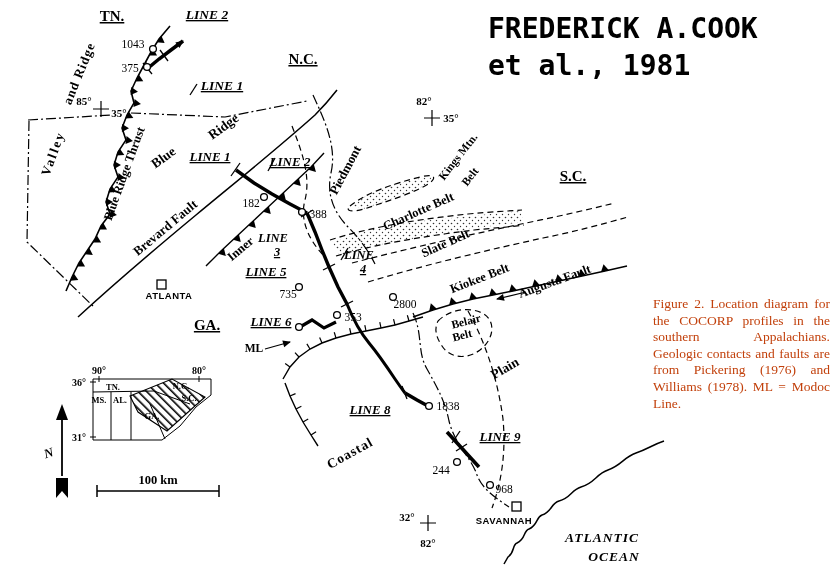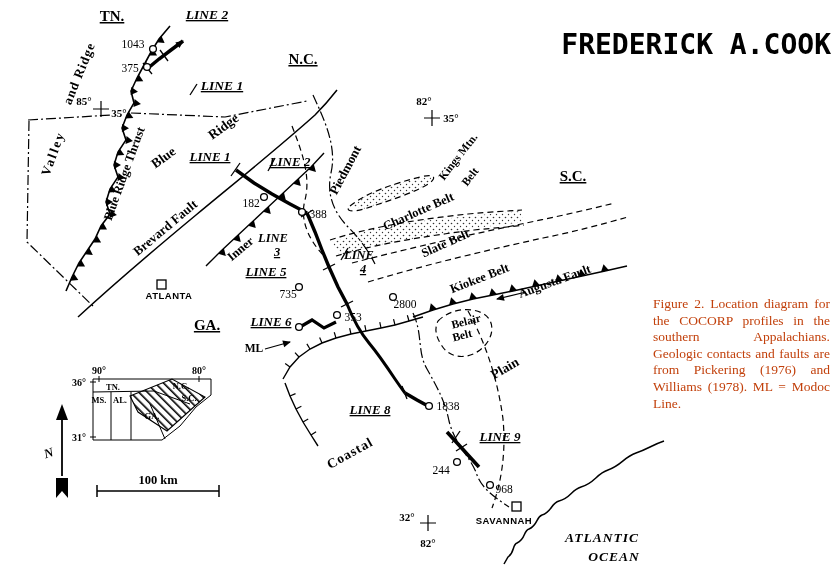--- a/index.html
+++ b/index.html
@@ -1,17 +1,17 @@
 <!DOCTYPE html>
 <html><head>
 <meta charset="utf-8">
 <style>
   html,body{margin:0;padding:0;background:#fff;}
   .canvas{position:relative;width:831px;height:574px;background:#fff;overflow:hidden;font-family:"Liberation Serif",serif;}
-  .title{position:absolute;left:488px;top:28px;width:343px;text-align:right;color:#000;
+  .title{position:absolute;left:488px;top:12px;width:343px;text-align:left;color:#000;
          font-family:"DejaVu Sans Mono",monospace;font-weight:bold;}
   .title .l1{font-size:28px;letter-spacing:0px;white-space:nowrap;}
   .title .l2{font-size:28px;margin-top:4px;white-space:nowrap;}
   .caption{position:absolute;left:653px;top:296px;width:177px;color:#c2410c;
            font-family:"Liberation Serif",serif;font-size:13.5px;line-height:1.23;
            text-align:justify;text-align-last:left;}
   svg{position:absolute;left:0;top:0;}
   svg text{fill:#000;}
   .t{font-family:"Liberation Serif",serif;}
   .sans{font-family:"Liberation Sans",sans-serif;font-weight:bold;}
@@ -232,17 +232,18 @@
     <text class="t sb" font-size="8.5" text-anchor="middle" x="120" y="403">AL.</text>
     <text class="t sb" font-size="8.5" text-anchor="middle" x="152" y="419">GA.</text>
 
     <text class="t b i" font-size="13" text-anchor="middle" transform="rotate(-18 50 457)" x="50" y="457">N</text>
     <text class="t sb" font-size="12.5" text-anchor="middle" x="158" y="484">100 km</text>
   </g>
 </svg>
 
   <div class="title">
     <div class="l1">FREDERICK A.COOK</div>
+    <div class="l2">et al., 1981</div>
   </div>
 
   <div class="caption">Figure 2.  Location diagram for the COCORP profiles in the southern Appalachians. Geologic contacts and faults are from Pickering (1976) and Williams (1978). ML = Modoc Line.</div>
 
 </div>
 
 </body></html>

